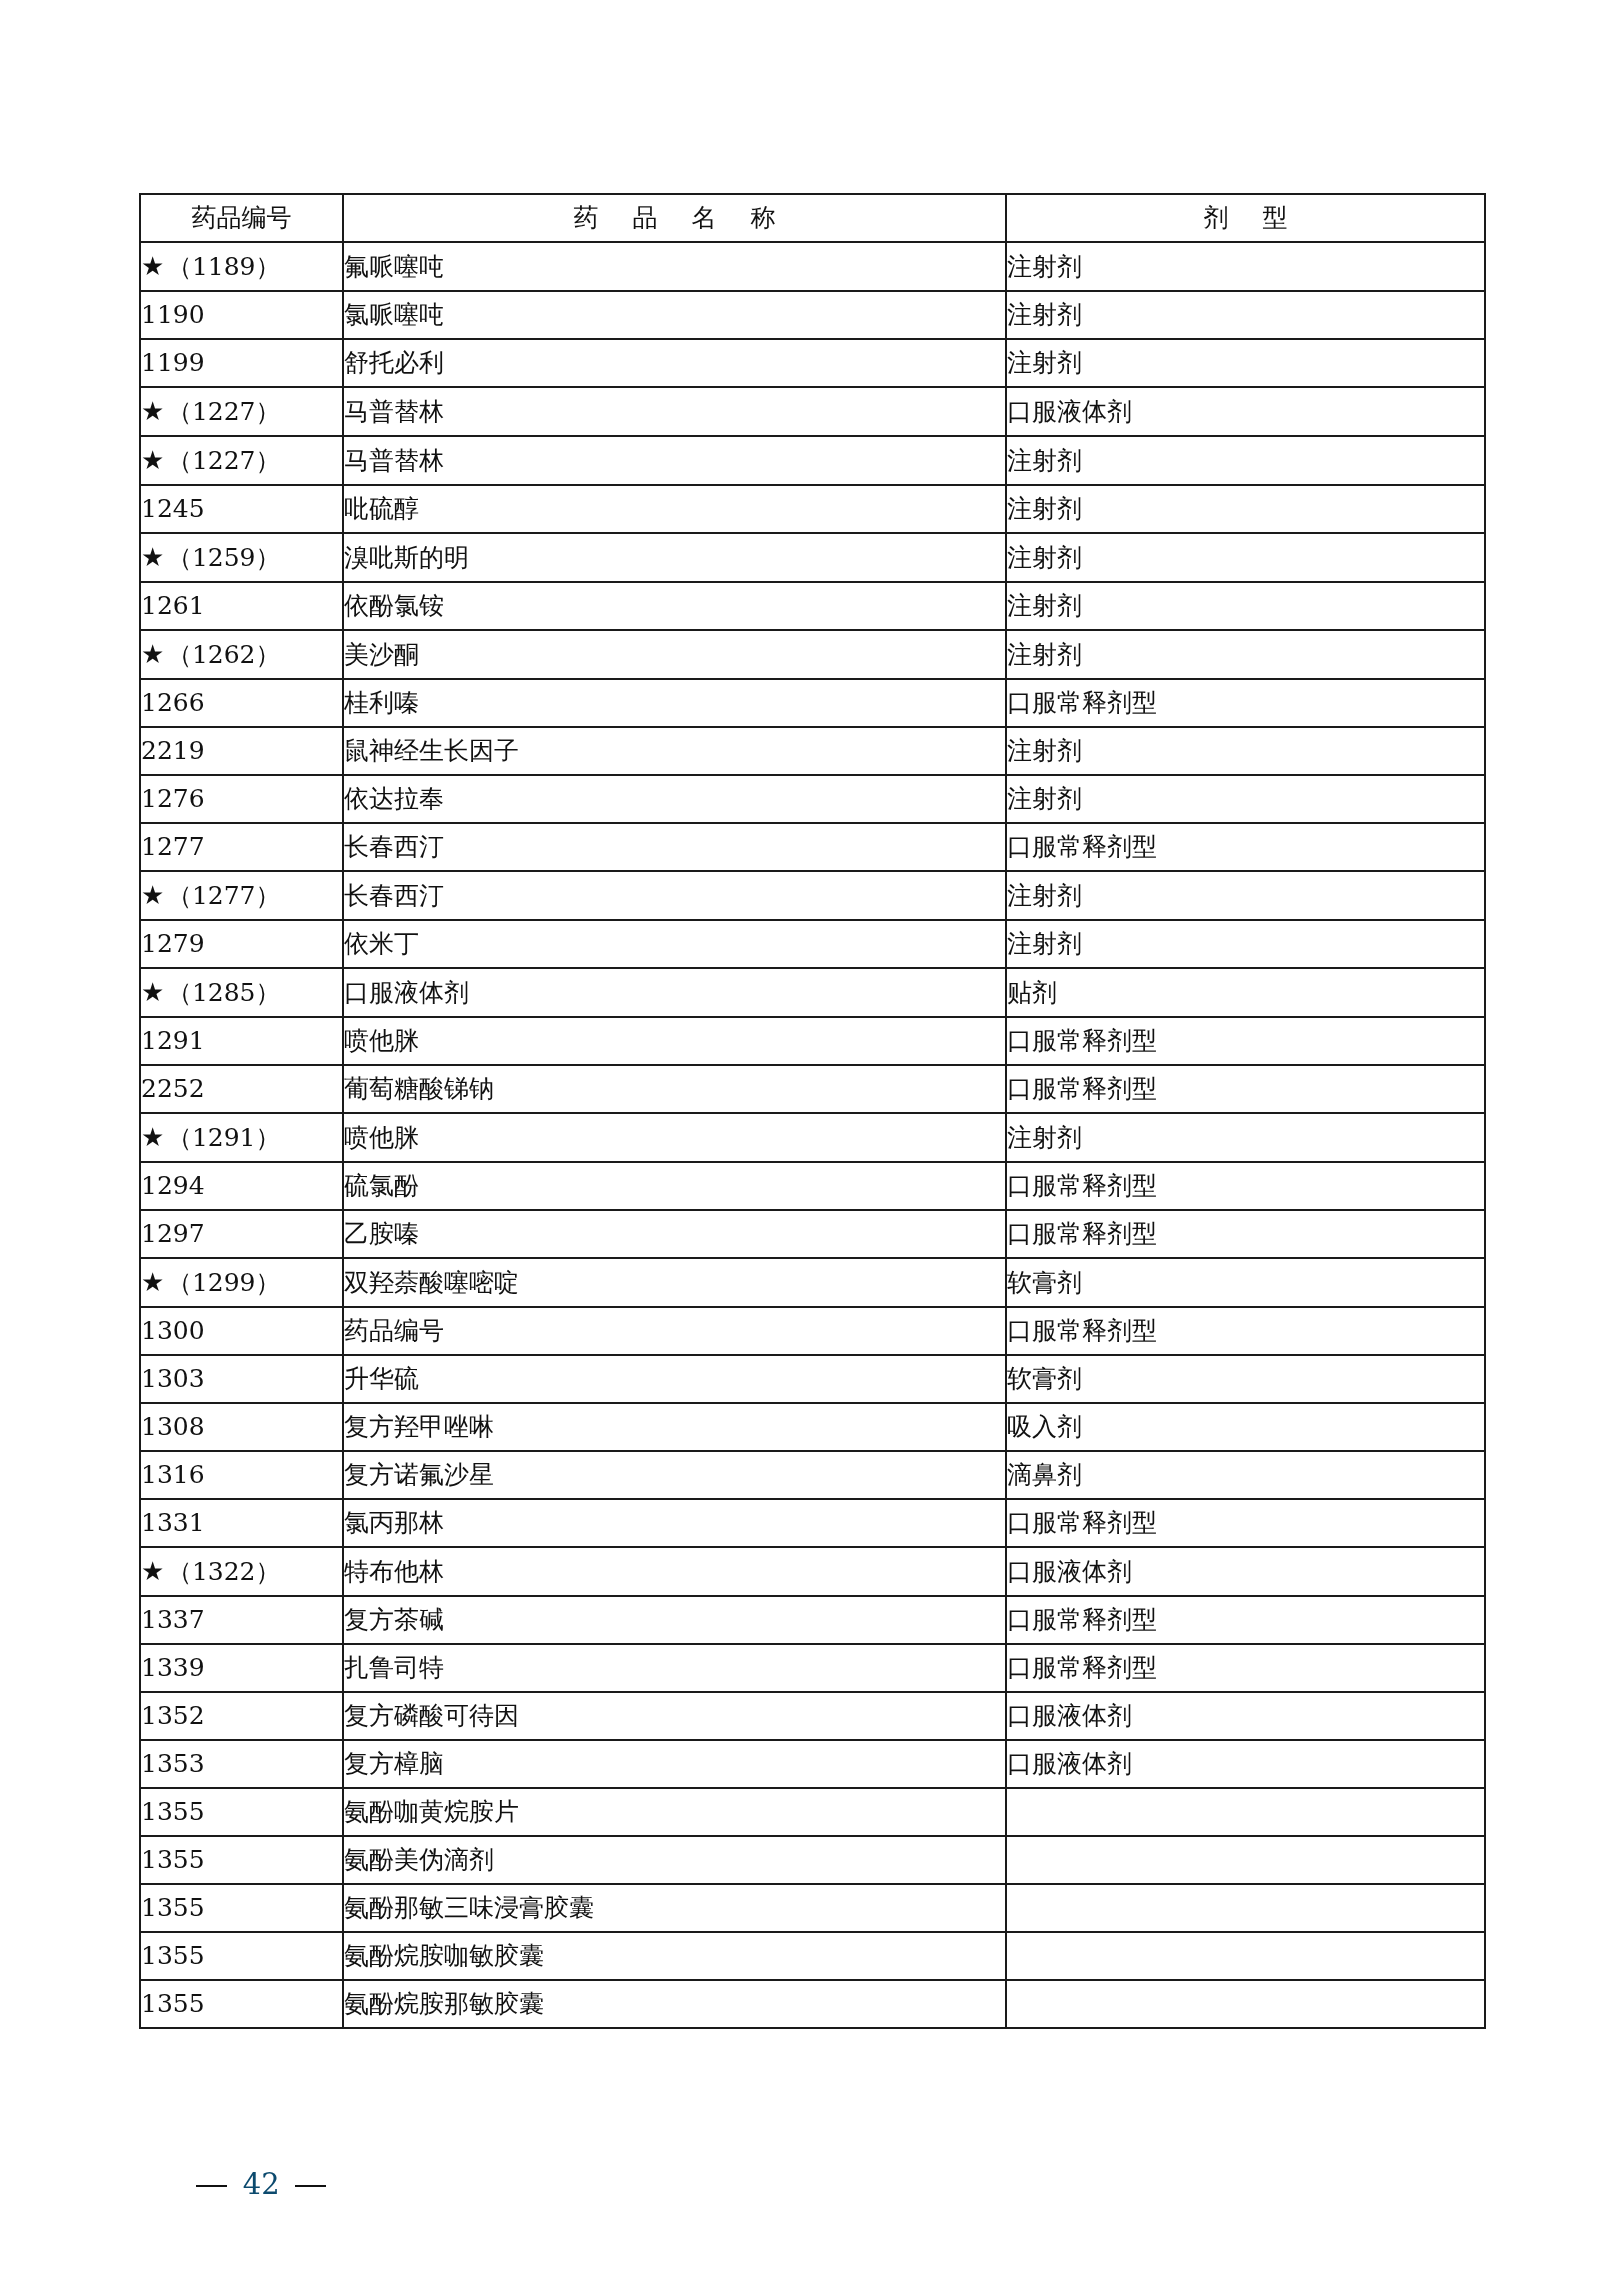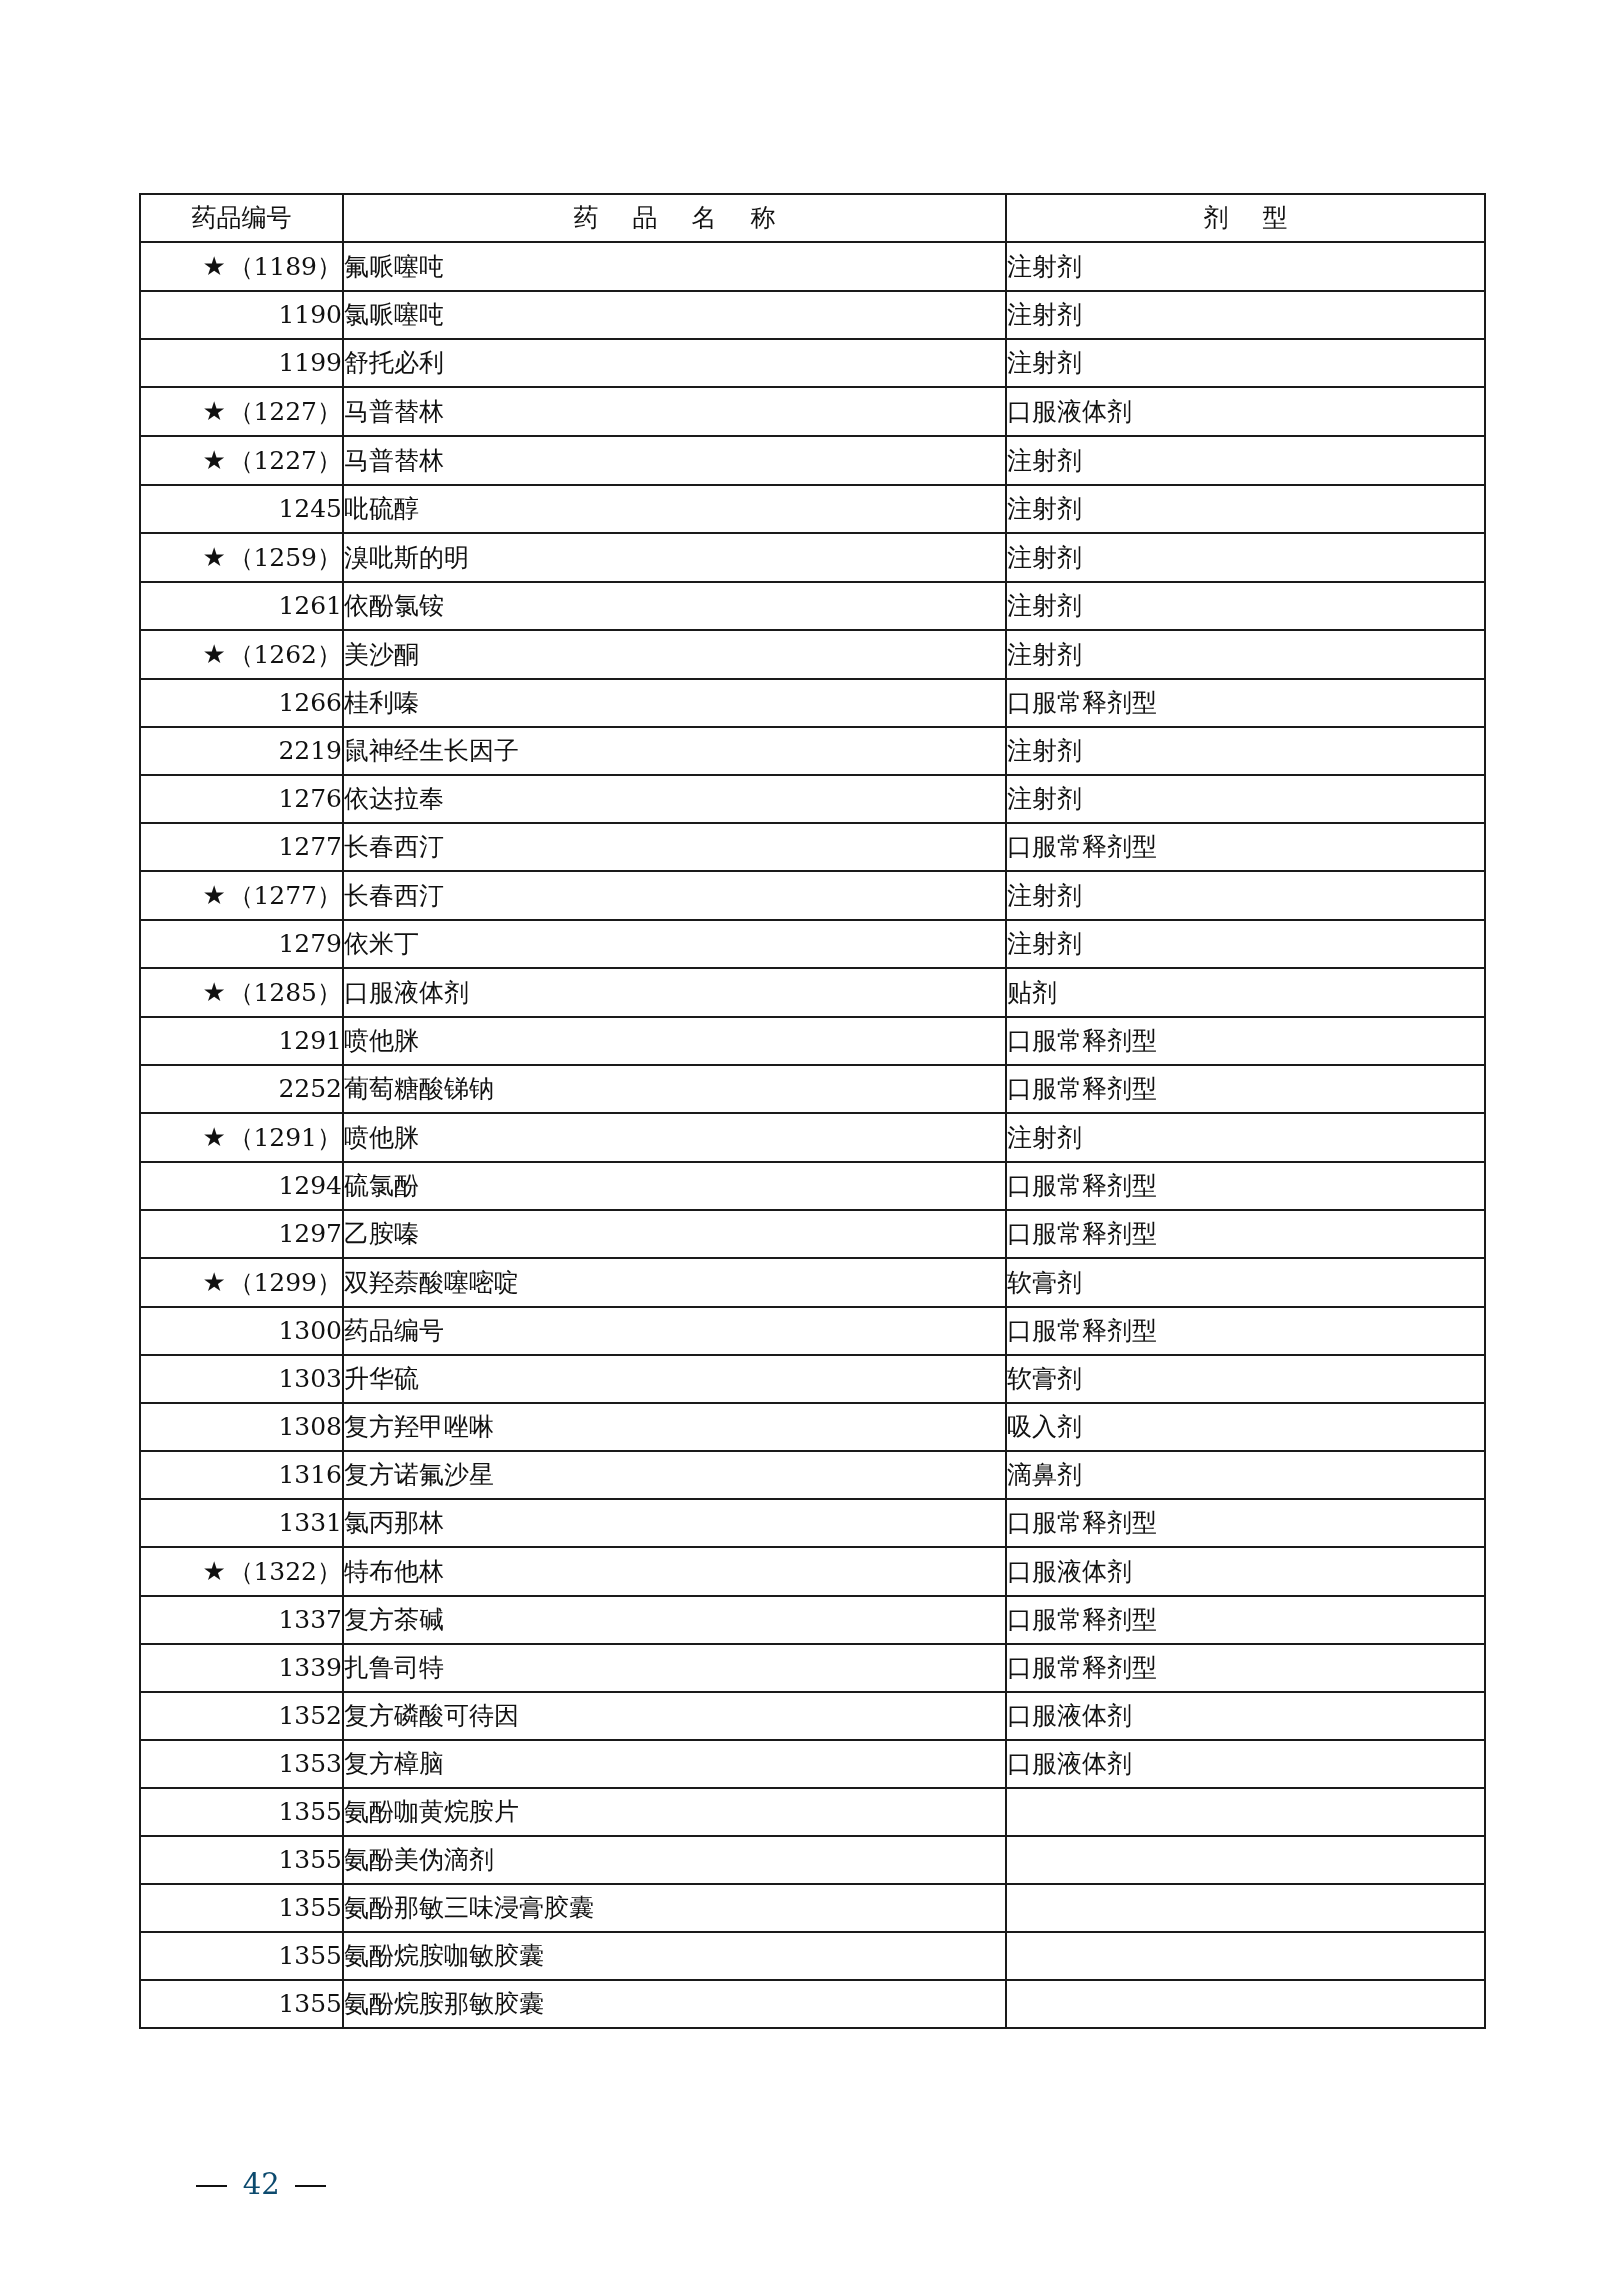--- a/index.html
+++ b/index.html
@@ -51,21 +51,21 @@
   }
   table.drug-table th.h-name,
   table.drug-table th.h-form {
     letter-spacing: 0;
   }
   .spaced span.ch {
     display: inline-block;
     margin: 0 17px;
   }
   td.code {
-    text-align: right;
+    text-align: left;
     font-family: "DejaVu Serif", "Liberation Serif", serif;
   }
   td.code .star {
     font-family: "DejaVu Sans", sans-serif;
     font-size: 26px;
     margin-right: 2.6px;
   }
   td.name {
     text-align: left;
     padding-left: 17px;

